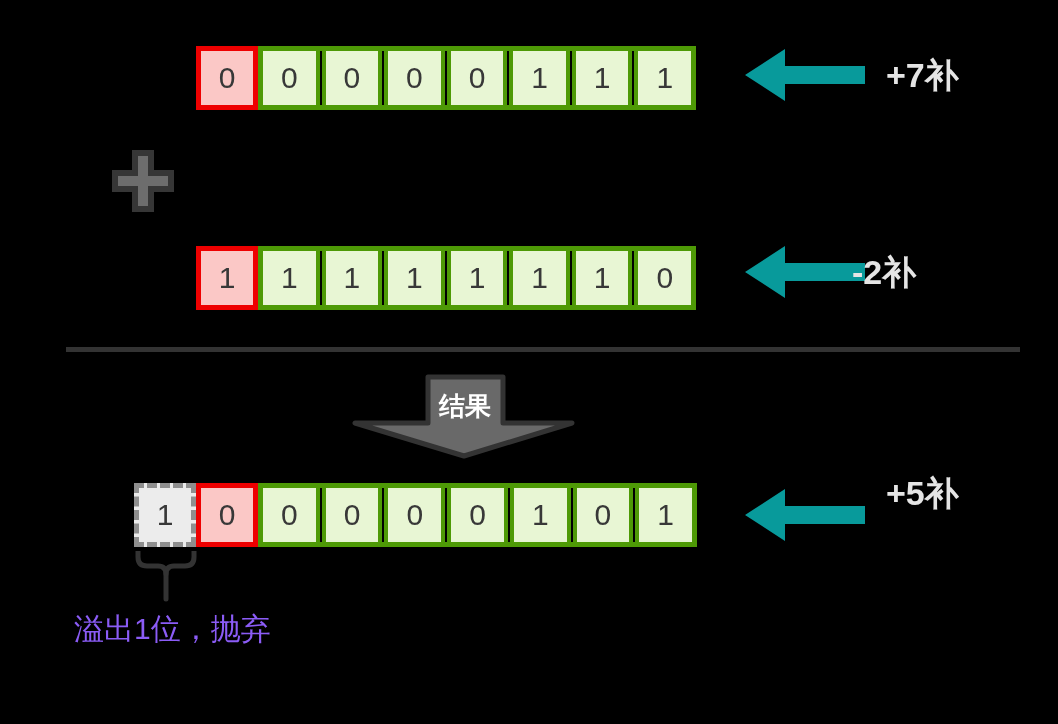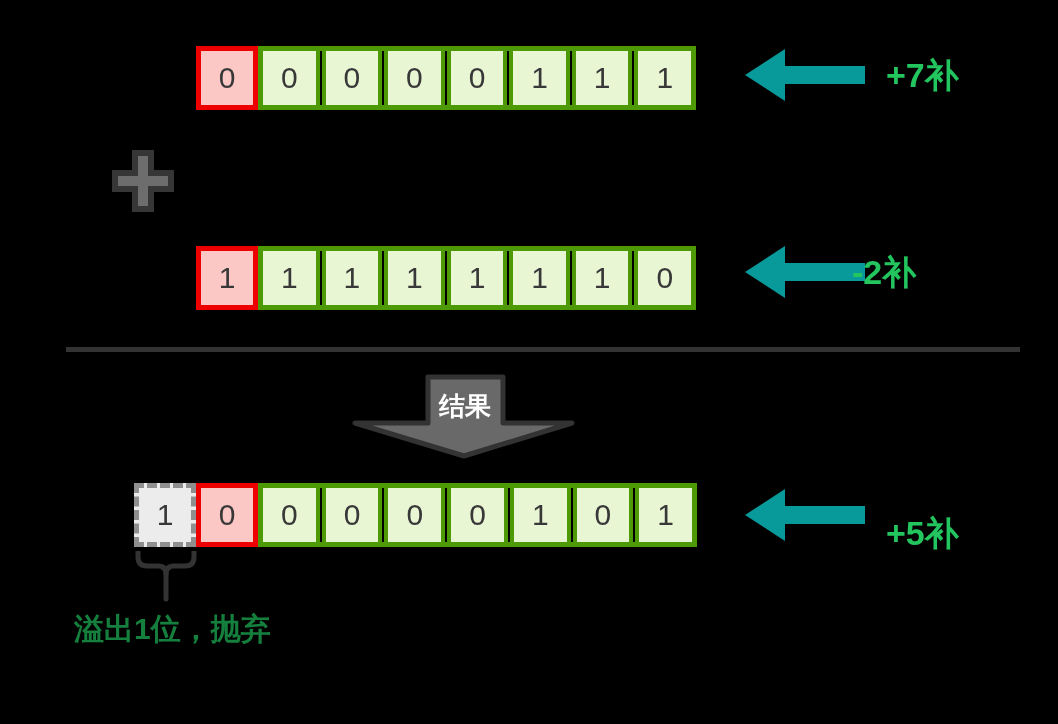--- a/index.html
+++ b/index.html
@@ -42,25 +42,25 @@
     border-left:4px solid #4e9a06;
     border-right:4px solid #4e9a06;
   }
   .green-group .cell:first-child{border-left:none;}
   .green-group .cell:last-child{border-right:none;}
   .gg-row12{width:438px;}
   .gg-row3{width:439px;}
 
   
   .ptr-label{
-    font-size:34px;font-weight:bold;color:#22c55e;
+    font-size:34px;font-weight:bold;color:#e5e5e5;
     line-height:40px;white-space:nowrap;
   }
   .note-text{
-    font-size:30px;font-weight:bold;color:#15803d;
+    font-size:30px;font-weight:normal;color:#8b5cf6;
     line-height:34px;white-space:nowrap;
   }
 
   .divider{background:#333333;height:5px;width:954px;}
 
   svg{display:block;}
   .result-arrow-text{
     fill:#ffffff;font-size:26px;font-weight:bold;
     font-family:"Liberation Sans","DejaVu Sans",sans-serif;
   }
@@ -175,19 +175,19 @@
       </div>
     <div class="cell">
         <span>1</span>
       </div>
   </div>
 </div>
 
 <svg class="abs" style="left:745px;top:488px" width="120" height="54" viewBox="0 0 120 54">
   <path d="M0,27 L40,1 L40,18 L120,18 L120,36 L40,36 L40,53 Z" fill="#089a9b"></path>
 </svg>
-<div class="abs ptr-label" style="left:886px;top:513px">+5补</div>
+<div class="abs ptr-label" style="left:886px;top:473px">+5补</div>
 
 <svg class="abs" style="left:134px;top:551px" width="64" height="52" viewBox="0 0 64 52">
   <path d="M4,0 L4,6 Q4,15 13,15 L24,15 Q32,15 32,23 L32,48" fill="none" stroke="#333333" stroke-width="5" stroke-linecap="round" stroke-linejoin="round"></path>
   <path d="M60,0 L60,6 Q60,15 51,15 L40,15 Q32,15 32,23" fill="none" stroke="#333333" stroke-width="5" stroke-linecap="round" stroke-linejoin="round"></path>
 </svg>
 <div class="abs note-text" style="left:74px;top:612px">溢出1位，抛弃</div>
 
 </body></html>

